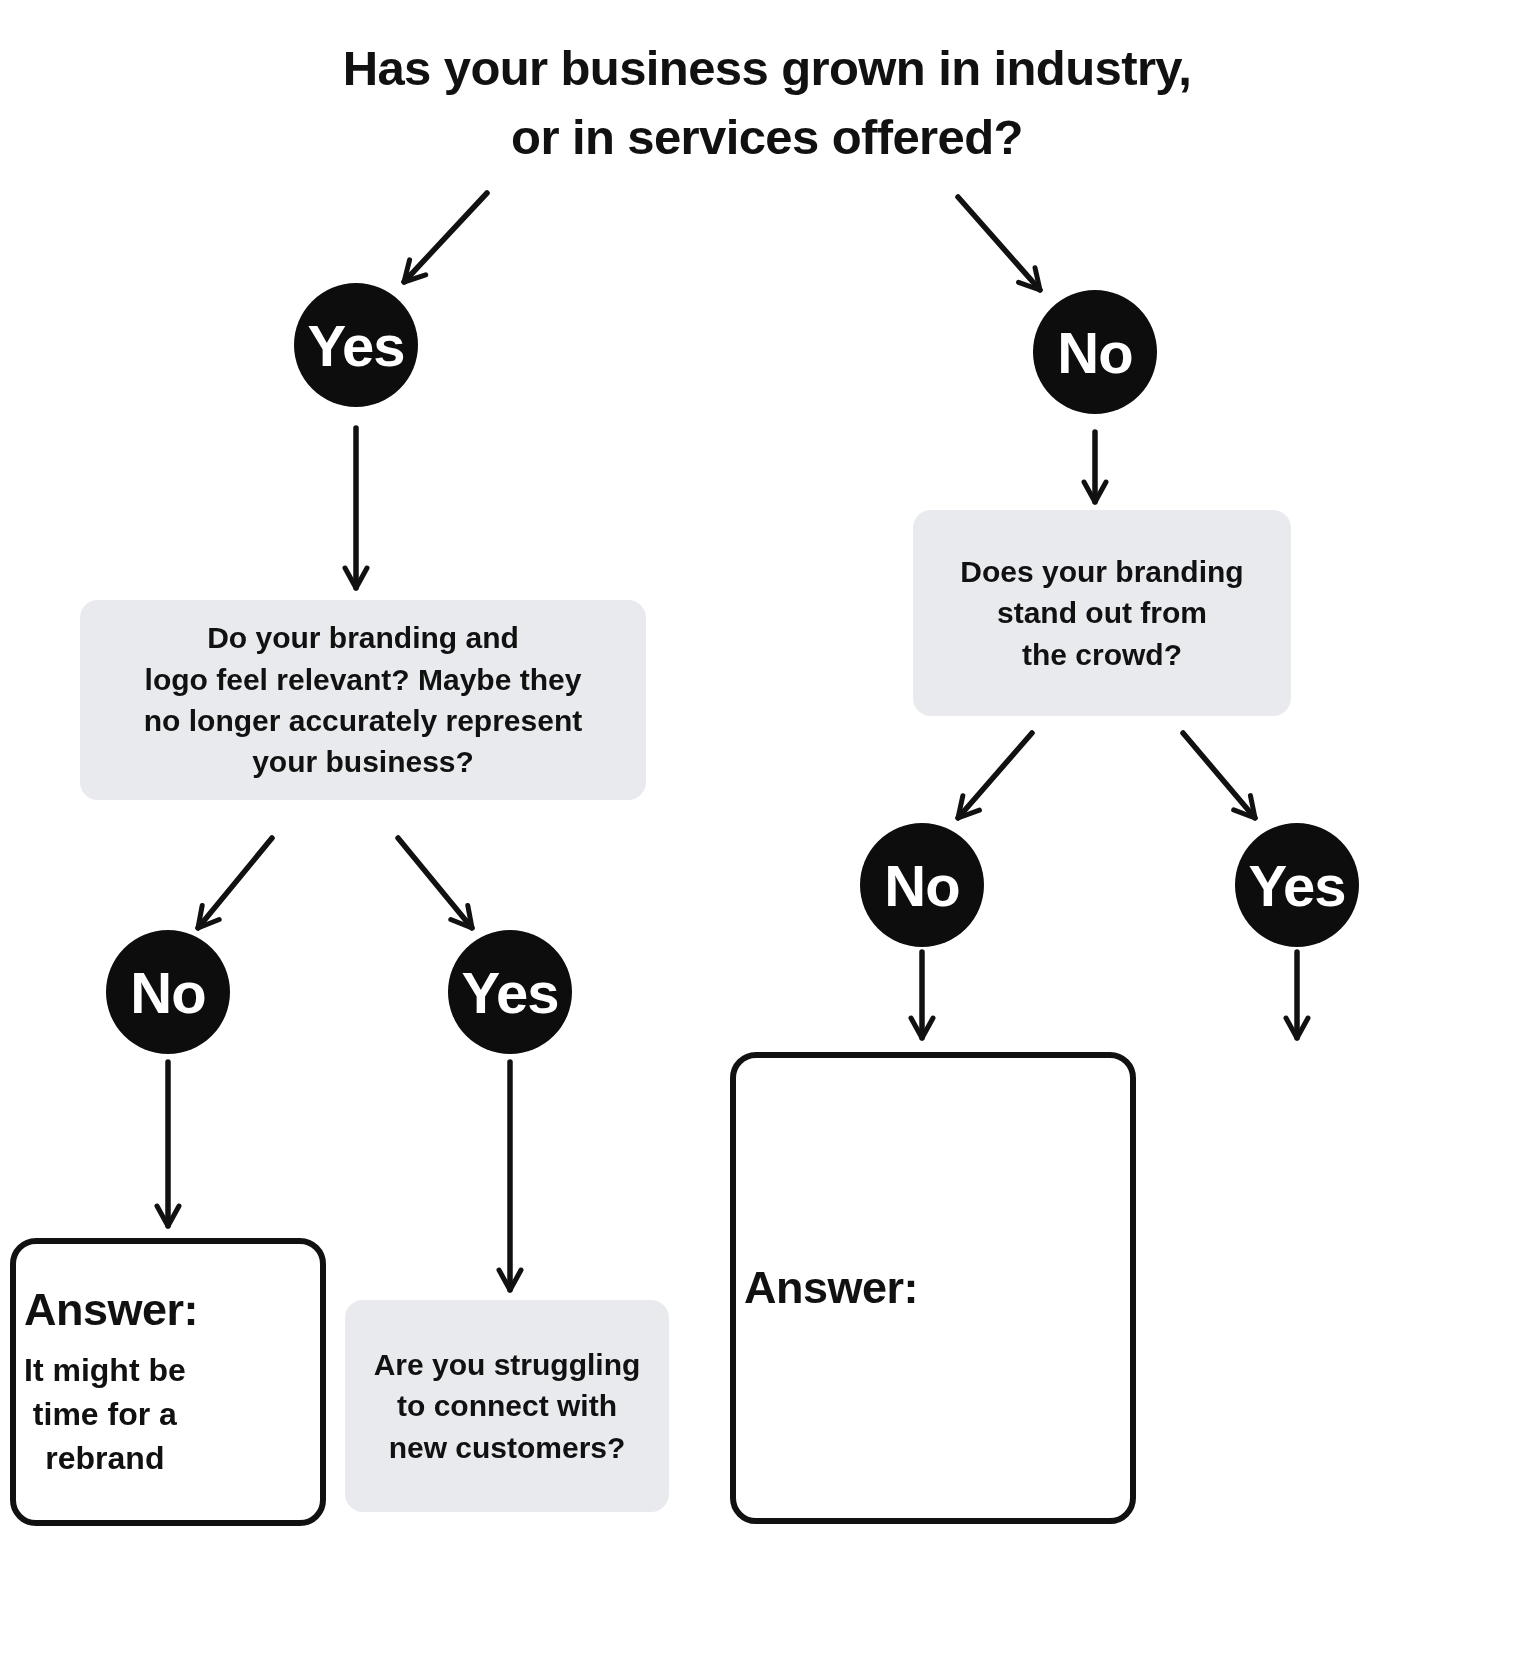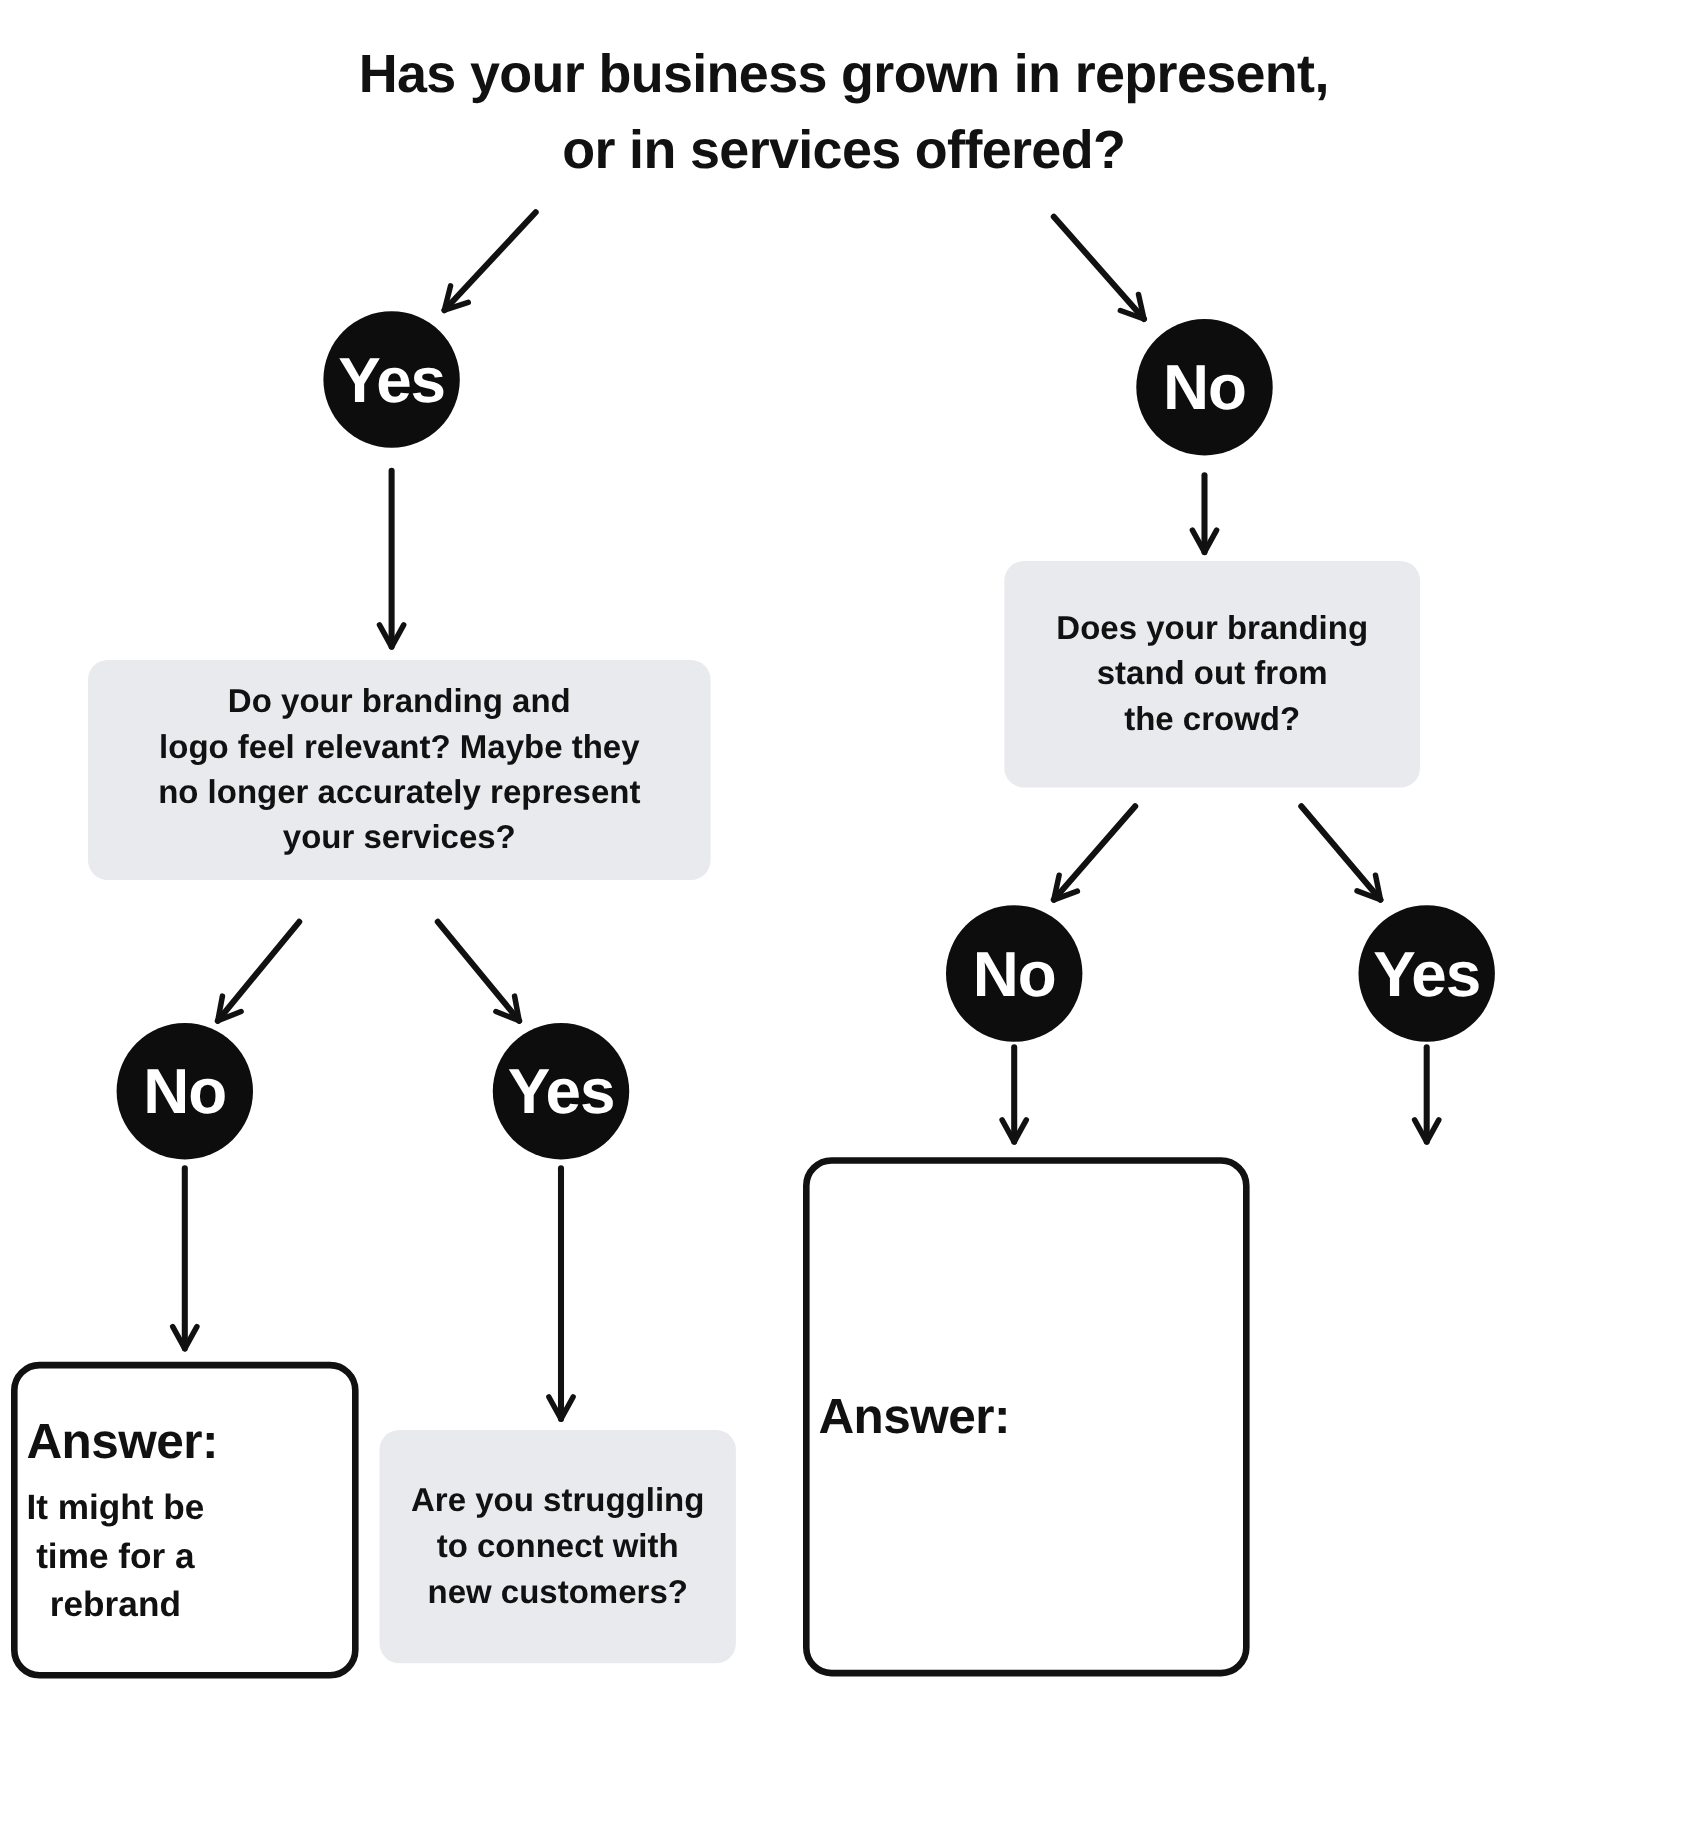--- a/index.html
+++ b/index.html
@@ -115,30 +115,30 @@
       <line x1="398" y1="838" x2="472" y2="928" marker-end="url(#ah)"></line>
       <line x1="168" y1="1062" x2="168" y2="1226" marker-end="url(#ah)"></line>
       <line x1="510" y1="1062" x2="510" y2="1290" marker-end="url(#ah)"></line>
       <line x1="1032" y1="733" x2="958" y2="818" marker-end="url(#ah)"></line>
       <line x1="1183" y1="733" x2="1255" y2="818" marker-end="url(#ah)"></line>
       <line x1="922" y1="952" x2="922" y2="1038" marker-end="url(#ah)"></line>
       <line x1="1297" y1="952" x2="1297" y2="1038" marker-end="url(#ah)"></line>
     </g>
   </svg>
 
-  <div class="title">Has your business grown in represent,
+  <div class="title">Has your business grown in industry,
 or in services offered?</div>
 
   <div class="node" style="left:294px; top:283px;">Yes</div>
   <div class="node" style="left:1033px; top:290px;">No</div>
 
   <div class="qbox" style="left:80px; top:600px; width:566px; height:200px;">Do your branding and
 logo feel relevant? Maybe they
 no longer accurately represent
-your services?</div>
+your business?</div>
 
   <div class="node" style="left:106px; top:930px;">No</div>
   <div class="node" style="left:448px; top:930px;">Yes</div>
 
   <div class="answer" style="left:10px; top:1238px; width:316px; height:288px;">
     <div class="answer-heading">Answer:</div>
     <div class="answer-body">It might be
 time for a
 rebrand</div>
   </div>

